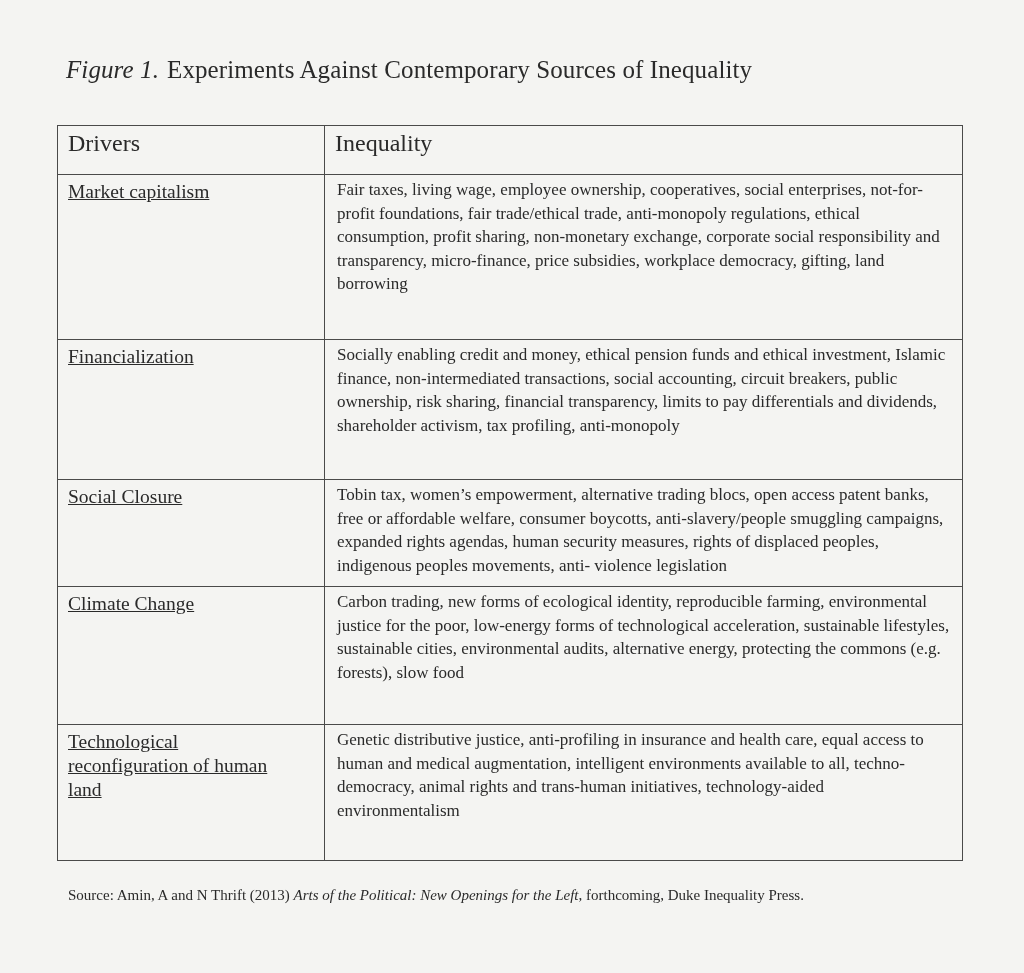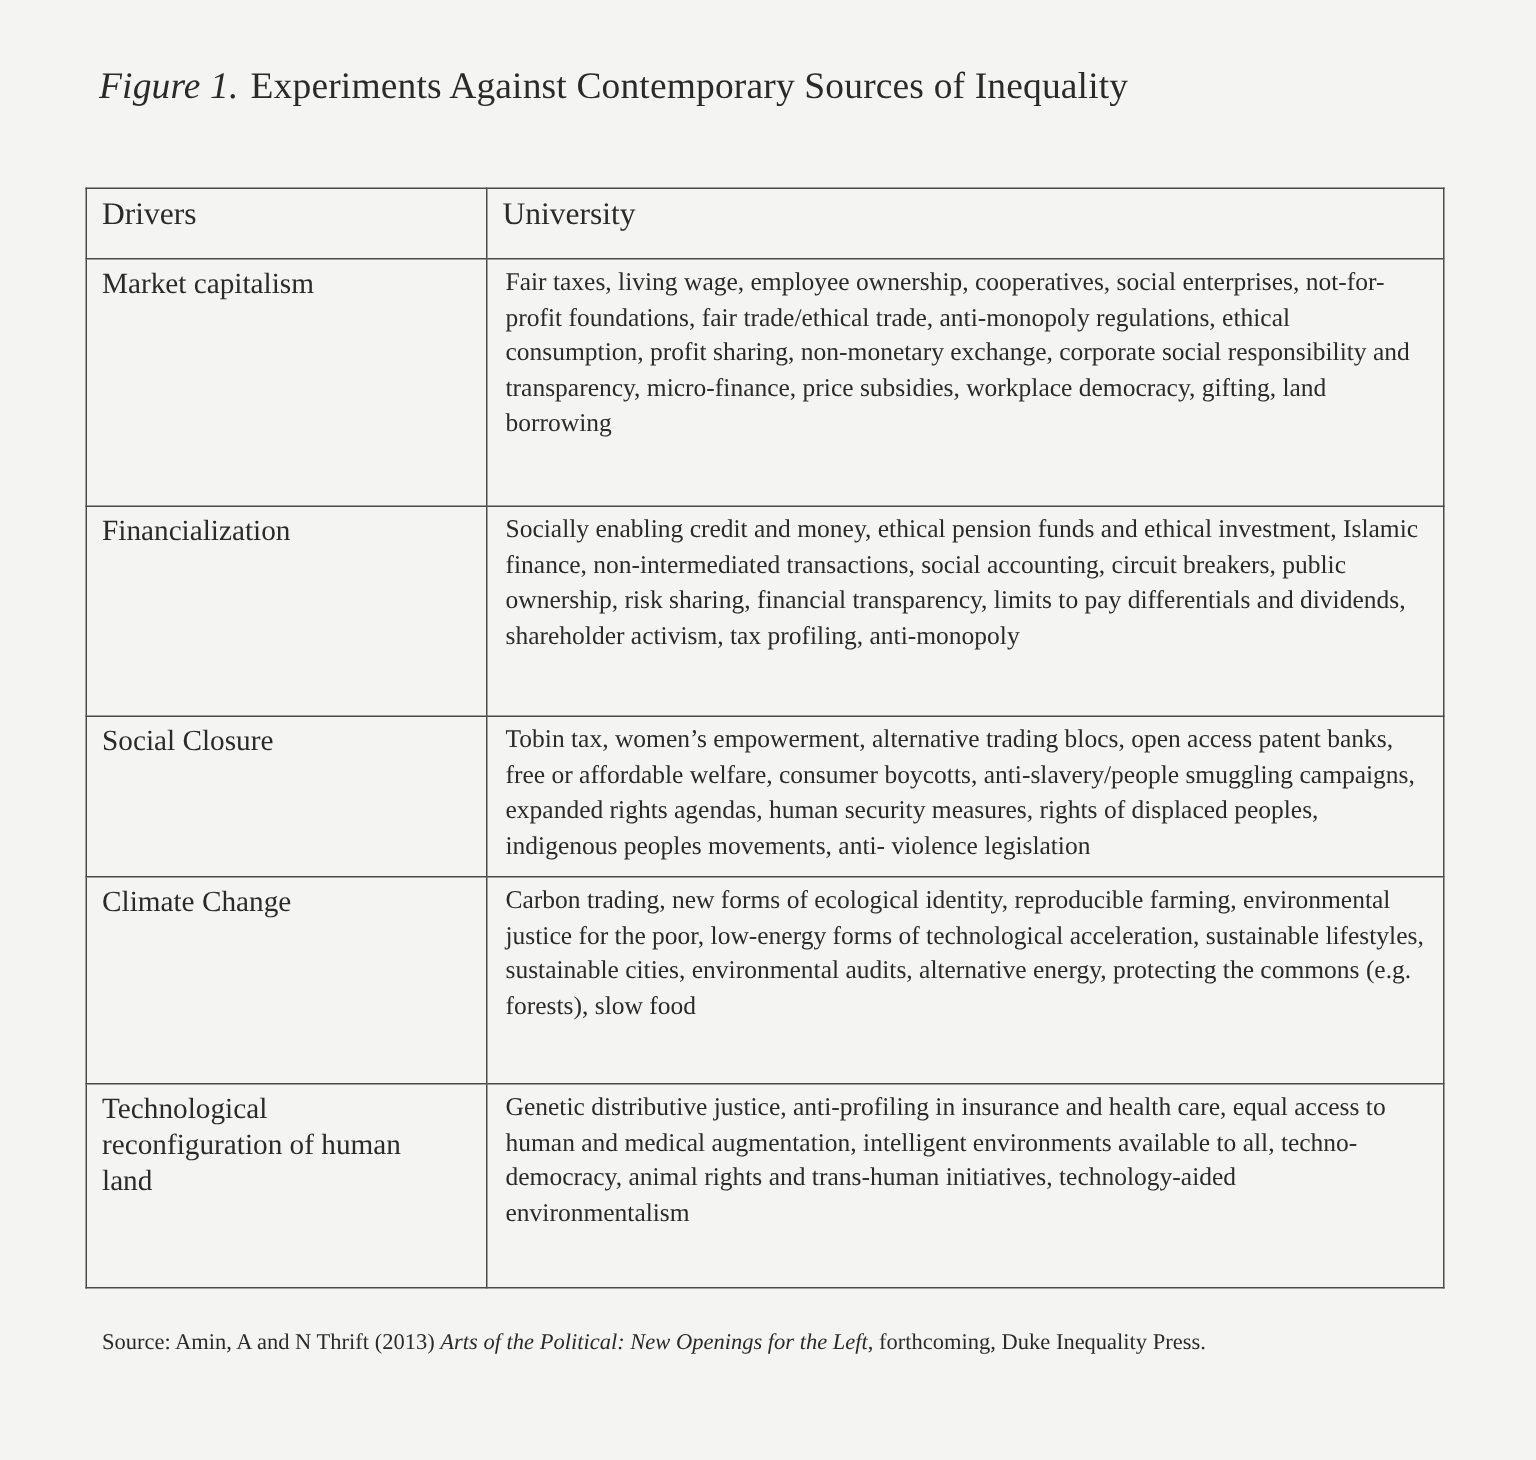--- a/index.html
+++ b/index.html
@@ -5,42 +5,42 @@
   html, body { margin: 0; padding: 0; }
   body {
     width: 1024px; height: 973px;
     background: #f4f4f2;
     position: relative;
     font-family: "Liberation Serif", "DejaVu Serif", serif;
     color: #2a2a2a;
     overflow: hidden;
   }
   .title {
-    position: absolute; left: 66px; top: 44px;
+    position: absolute; left: 66px; top: 56px;
     font-size: 25px; letter-spacing: 0.1px;
     white-space: nowrap;
   }
   .title em { font-style: italic; margin-right: 8px; }
   table {
     position: absolute; left: 57px; top: 125px;
     width: 905px;
     border-collapse: collapse;
     table-layout: fixed;
   }
   td, th {
     border: 1.5px solid #4a4a4a;
     vertical-align: top;
     text-align: left;
     font-weight: normal;
     padding: 0;
   }
   col.c1 { width: 267px; }
   col.c2 { width: 638px; }
-  .hdr th { height: 40px; font-size: 21px; padding: 4px 10px 17px 10px; box-sizing: border-box; }
-  .driver { font-size: 19.5px; line-height: 24px; padding: 5px 10px 0 10px; }
+  .hdr th { height: 40px; font-size: 24px; padding: 4px 10px 17px 10px; box-sizing: border-box; }
+  .driver { font-size: 19.5px; line-height: 24px; padding: 5px 10px 0 10px; text-decoration: underline; }
   .exp { font-size: 17px; line-height: 23.5px; padding: 3px 12px 0 12px; margin-top: 32px; }
   tr.r1 td { height: 165px; box-sizing: border-box; }
   tr.r2 td { height: 140px; box-sizing: border-box; }
   tr.r3 td { height: 107px; box-sizing: border-box; }
   tr.r4 td { height: 138px; box-sizing: border-box; }
   tr.r5 td { height: 136px; box-sizing: border-box; }
   .source {
     position: absolute; left: 68px; top: 887px;
     font-size: 15px; white-space: nowrap;
   }
@@ -54,21 +54,21 @@
 </div>
 
 <table>
   <colgroup>
       <col class="c1">
       <col class="c2">
     </colgroup>
   <tbody>
       <tr class="hdr">
     <th>Drivers</th>
-    <th>University</th>
+    <th>Inequality</th>
   </tr>
   <tr class="r1">
     <td class="driver">Market capitalism</td>
     <td class="exp">Fair taxes, living wage, employee ownership, cooperatives, social enterprises, not-for-profit foundations, fair trade/ethical trade, anti-monopoly regulations, ethical consumption, profit sharing, non-monetary exchange, corporate social responsibility and transparency, micro-finance, price subsidies, workplace democracy, gifting, land borrowing</td>
   </tr>
   <tr class="r2">
     <td class="driver">Financialization</td>
     <td class="exp">Socially enabling credit and money, ethical pension funds and ethical investment, Islamic finance, non-intermediated transactions, social accounting, circuit breakers, public ownership, risk sharing, financial transparency, limits to pay differentials and dividends, shareholder activism, tax profiling, anti-monopoly</td>
   </tr>
   <tr class="r3">

